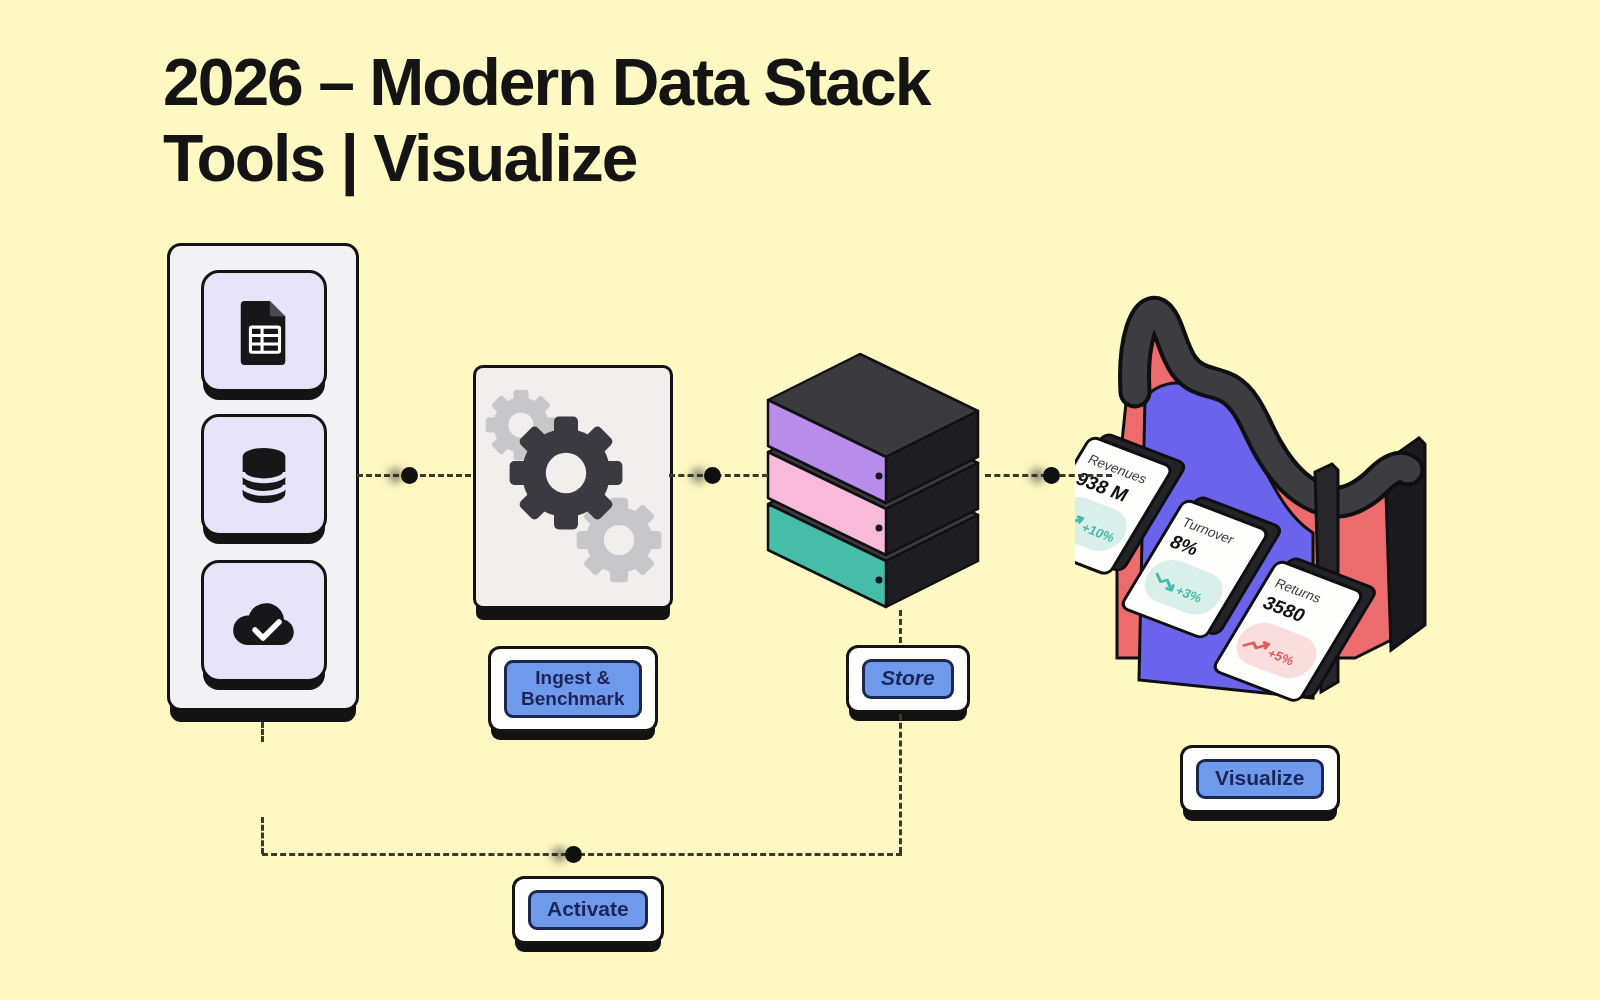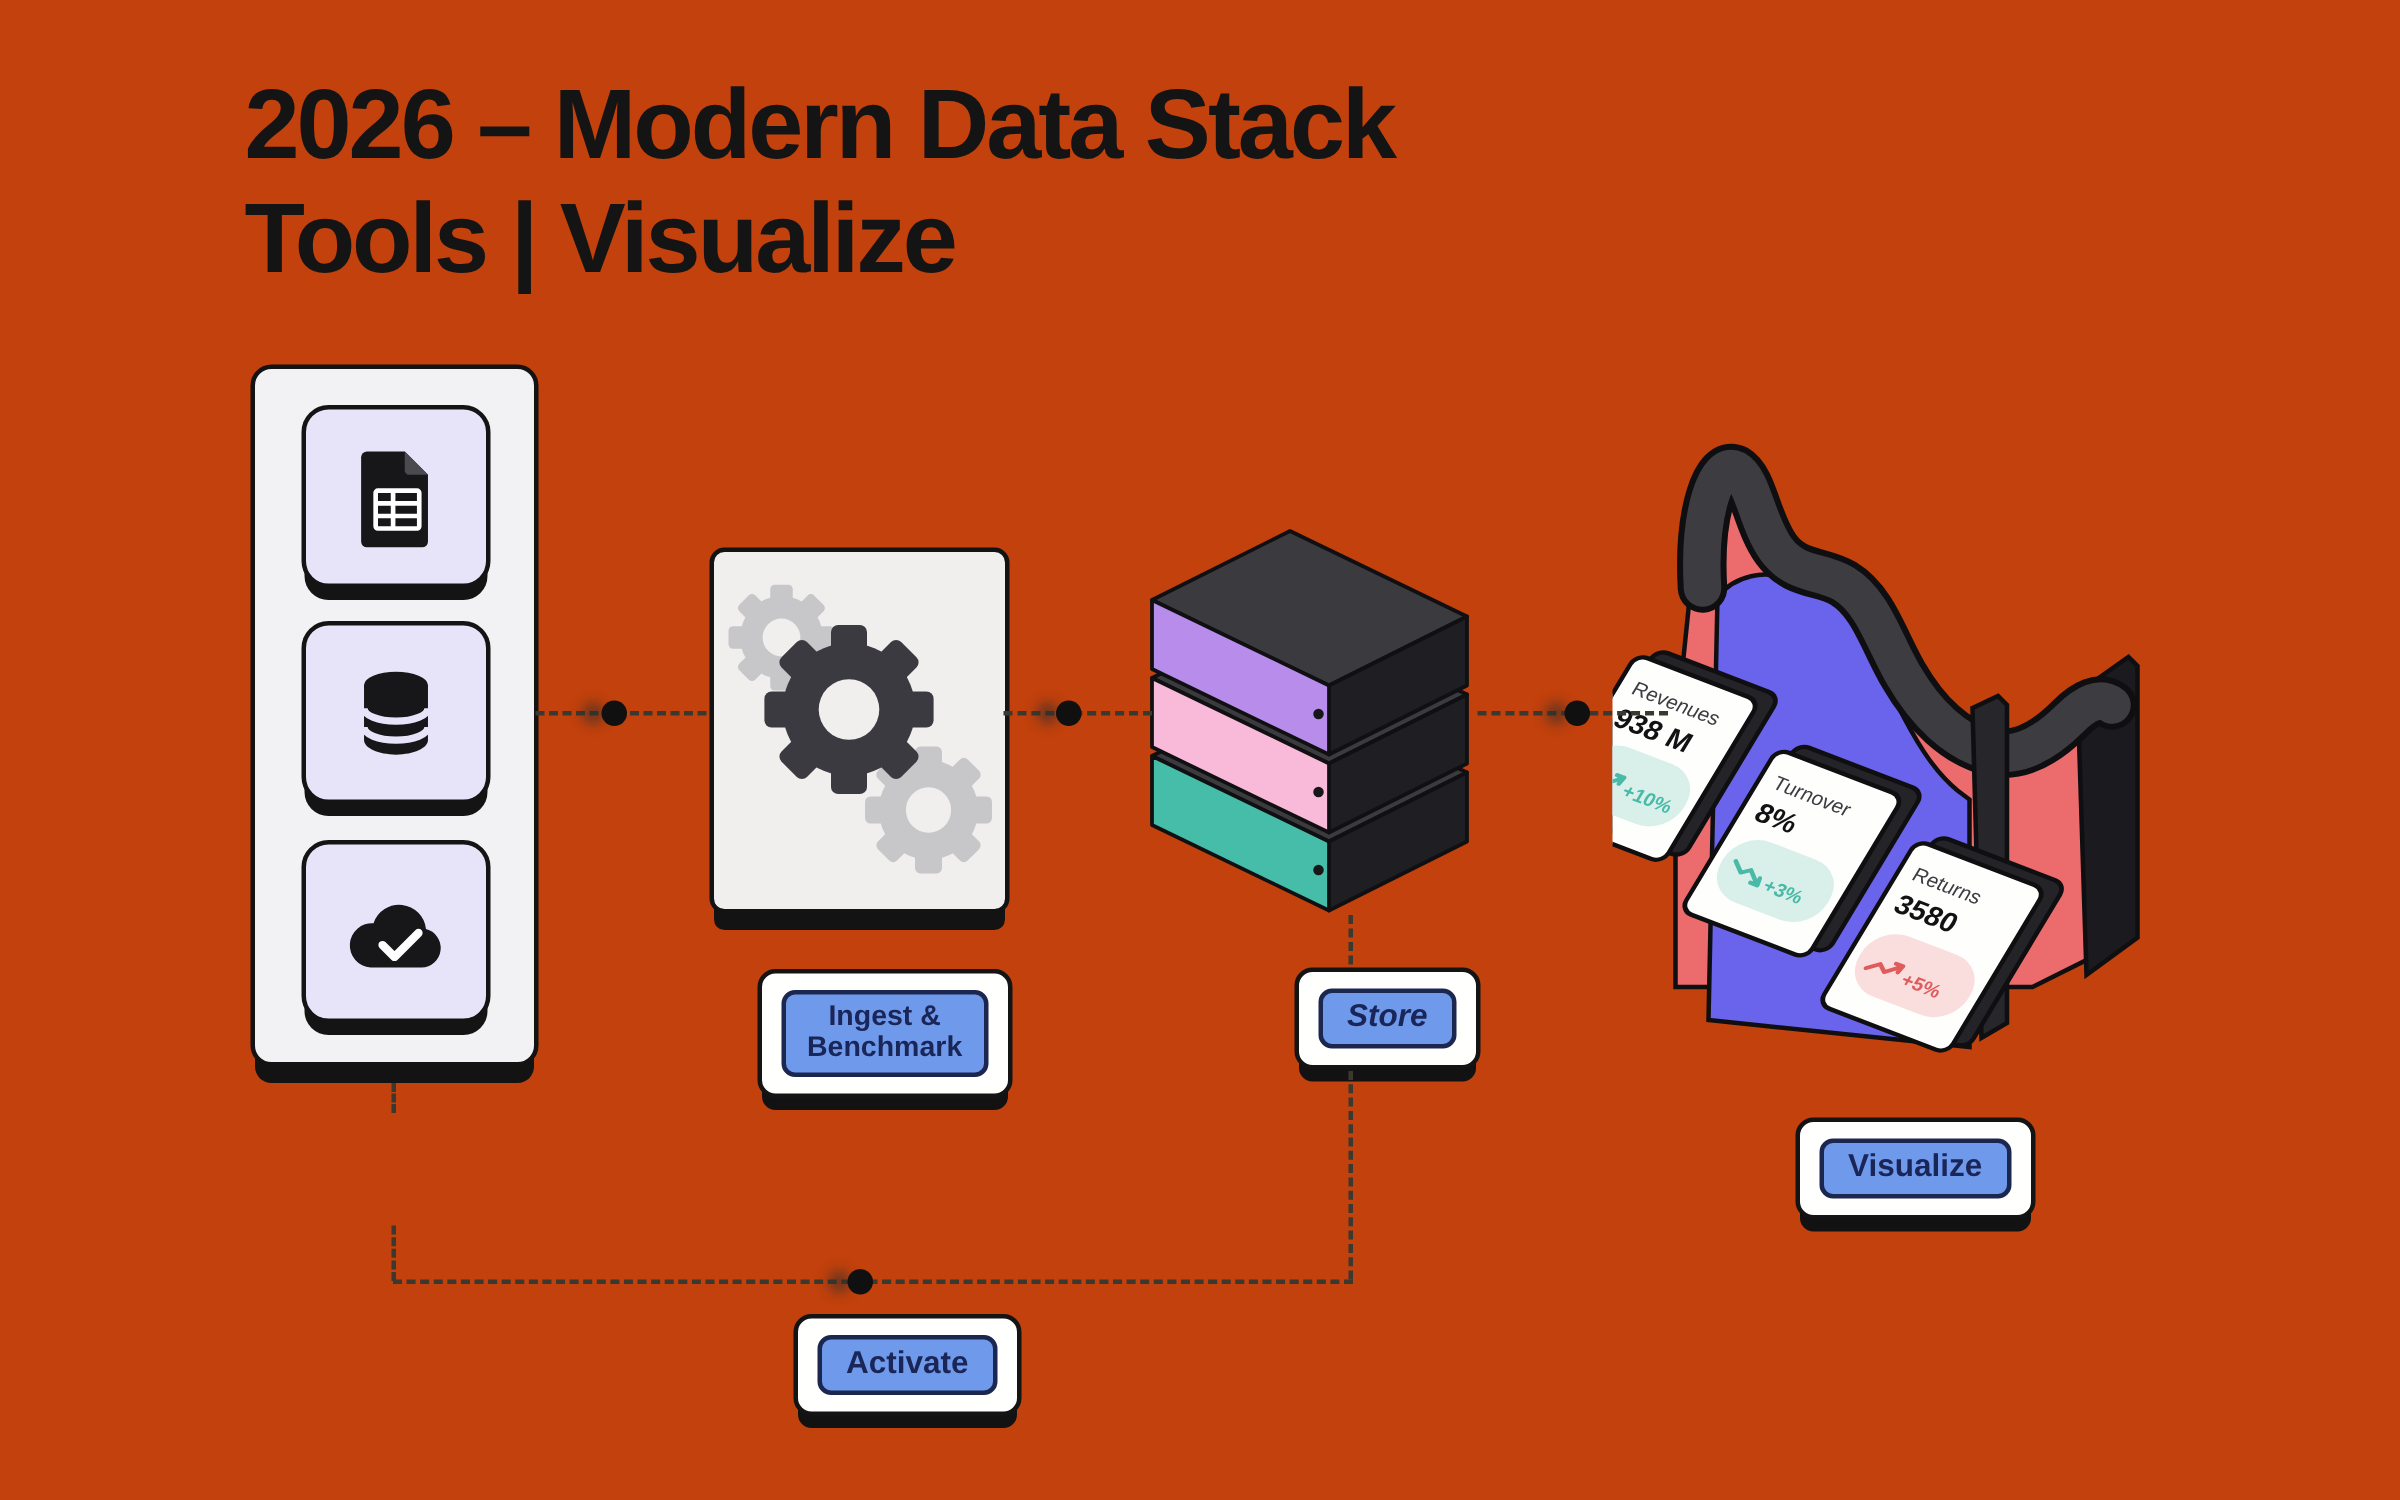--- a/index.html
+++ b/index.html
@@ -1,34 +1,34 @@
 <!DOCTYPE html>
 <html><head>
 <meta charset="utf-8">
 <style>
   html,body{margin:0;padding:0;}
   body{font-family:"Liberation Sans", sans-serif;}
-  .canvas{position:relative;width:1600px;height:1000px;background:#c2410c;overflow:hidden;}
+  .canvas{position:relative;width:1600px;height:1000px;background:#fef9c3;overflow:hidden;}
 
   .title{position:absolute;left:163px;top:44px;font-size:66px;font-weight:bold;
          color:#141414;letter-spacing:-2px;line-height:76px;}
 
   
   .panel{position:absolute;background:#F2F1F4;border:3px solid #131313;border-radius:14px;
          box-shadow:0 14px 0 -3px #131313;}
   .sources-panel{left:167px;top:243px;width:186px;height:462px;}
   .icon-card{position:absolute;left:31px;width:120px;height:116px;background:#E7E4FA;
              border:3px solid #141414;border-radius:18px;box-shadow:0 10px 0 -2px #141414;
              display:flex;align-items:center;justify-content:center;}
   .ingest-card{left:473px;top:365px;width:194px;height:238px;background:#F0EFEE;
                border-radius:10px;}
 
   
   .tag-box{position:absolute;background:#FFFFFE;border:3px solid #141414;border-radius:12px;
-           padding:11px 13px;box-shadow:0 11px 0 -3px #121212;margin-left:17px;}
+           padding:11px 13px;box-shadow:0 11px 0 -3px #121212;}
   .pill{background:#6F9AEC;border:3px solid #1C2750;border-radius:9px;color:#1A2558;
         font-weight:bold;font-size:21px;padding:5px 16px 7px;text-align:center;line-height:22px;
         white-space:nowrap;}
 
   
   .dash-h{position:absolute;border-top:3.5px dashed #3B382F;}
   .dash-v{position:absolute;border-left:3.5px dashed #3B382F;}
   .dot{position:absolute;width:17px;height:17px;background:#101010;border-radius:50%;
        box-shadow:-14px 0 8px -1px rgba(45,45,45,.55);}
 

